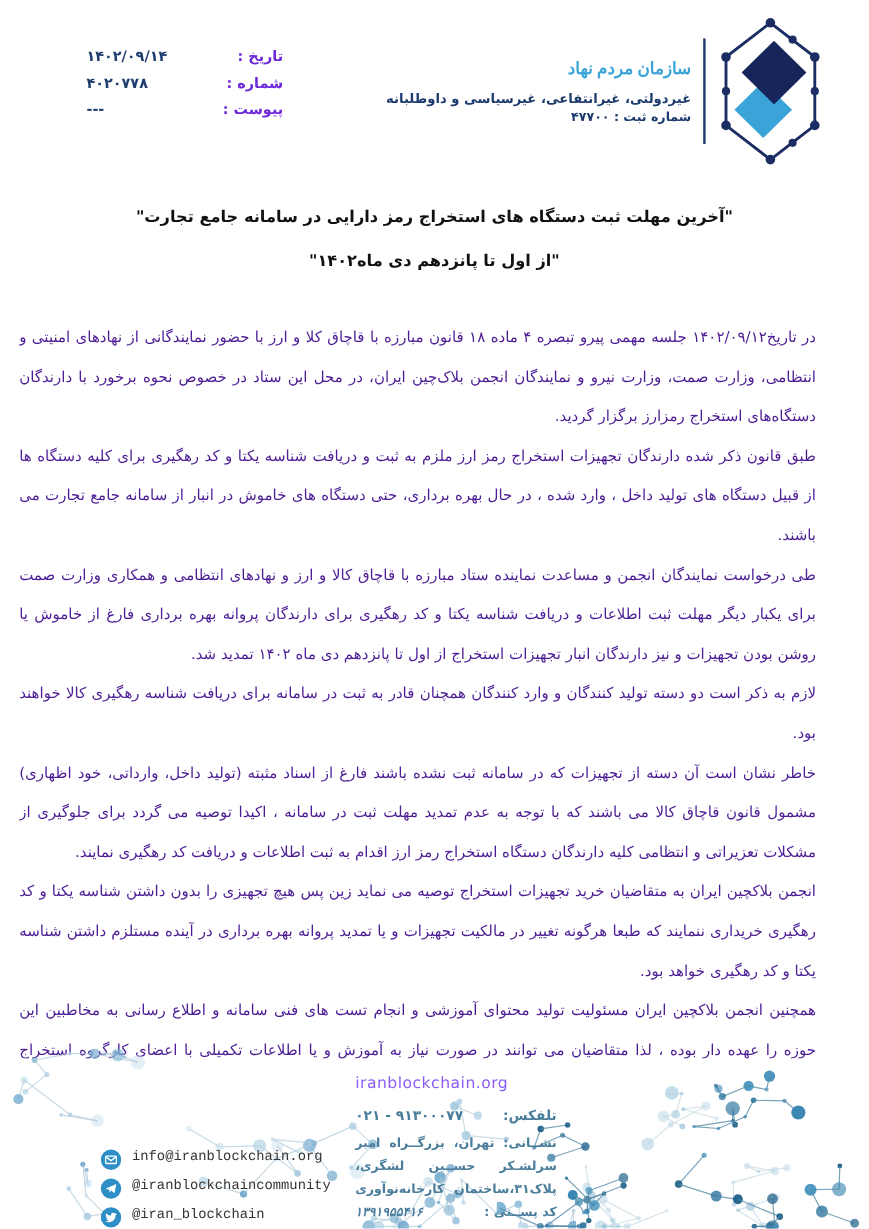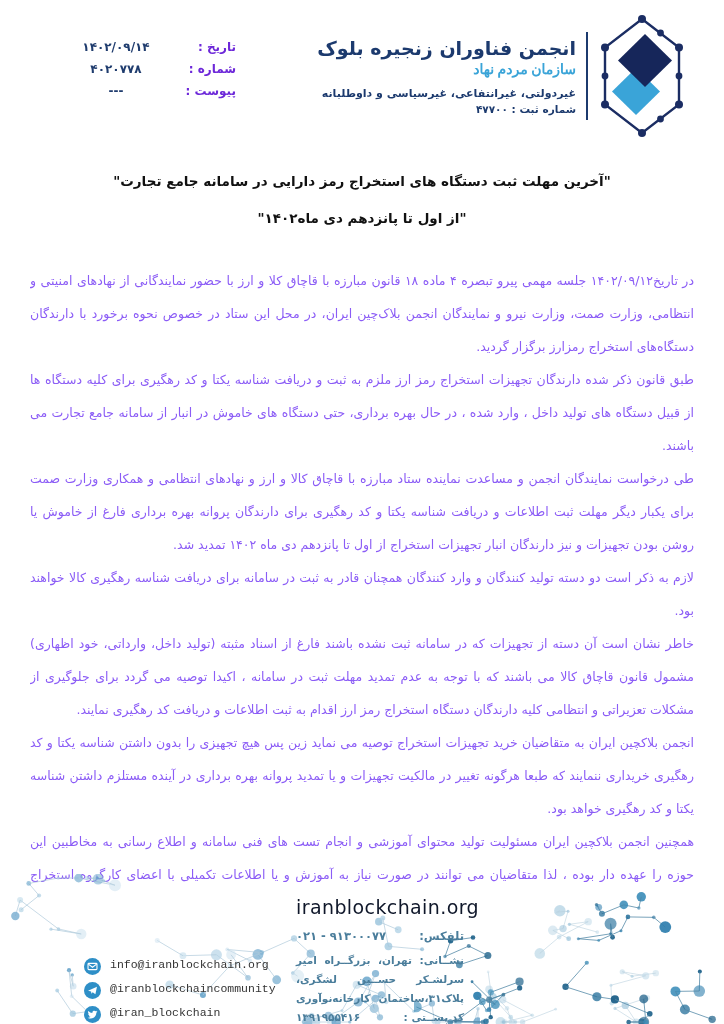--- a/index.html
+++ b/index.html
@@ -4,49 +4,49 @@
 <style>
   html,body{margin:0;padding:0;background:#fff;}
   .page{
     position:relative;width:724px;height:1024px;background:#ffffff;overflow:hidden;
     font-family:"DejaVu Sans",sans-serif;margin:0 auto;
   }
   
   .meta{position:absolute;top:40px;left:72px;direction:rtl;}
   .meta-row{display:flex;gap:16px;margin-bottom:8px;align-items:baseline;}
   .meta-label{width:60px;font-size:12px;font-weight:bold;color:#6d28d9;}
-  .meta-value{width:88px;font-size:12px;font-weight:bold;color:#1f3c6e;text-align:center;direction:ltr;}
+  .meta-value{width:88px;font-size:12px;font-weight:bold;color:#1f3c6e;text-align:left;direction:ltr;}
   
   .brand{position:absolute;top:14px;right:38px;display:flex;align-items:center;gap:10px;}
   .brand-text{direction:rtl;text-align:right;}
   .org-name{font-size:19px;font-weight:bold;color:#1c3a6e;line-height:1.25;}
   .org-type{font-size:14px;font-weight:bold;color:#3aa4d8;margin-top:1px;font-family:Liberation Serif, serif;}
   .org-attrs{font-size:11px;font-weight:700;color:#1c3a6e;margin-top:9px;}
   .org-reg{font-size:10.5px;font-weight:600;color:#1c3a6e;margin-top:3px;direction:rtl;}
   .brand-divider{width:2px;height:88px;background:#1c3a6e;}
   
   .title{position:absolute;top:163px;left:0;width:724px;text-align:center;
          font-size:13.5px;font-weight:bold;color:#111;direction:rtl;line-height:37px;}
   
-  .body-text{position:absolute;top:264px;left:30px;width:664px;height:618px;overflow:hidden;
-             direction:rtl;text-align:justify;font-size:12.5px;color:#8b5cf6;line-height:33px;}
+  .body-text{position:absolute;top:264px;left:16px;width:664px;height:618px;overflow:hidden;
+             direction:rtl;text-align:justify;font-size:12.5px;color:#4c1d95;line-height:33px;}
   .body-text p{margin:0;}
   
   .net{position:absolute;bottom:0;pointer-events:none;}
   #net-left{left:0;}
   #net-right{right:0;}
   .footer-contact{position:absolute;left:296px;top:896px;width:168px;z-index:5;}
-  .site{font-size:19px;color:#0f172a;letter-spacing:.4px;direction:ltr;text-align:left;}
+  .site{font-size:13px;color:#8b5cf6;letter-spacing:.4px;direction:ltr;text-align:left;}
   .telefax{margin-top:11px;direction:rtl;display:flex;justify-content:space-between;align-items:baseline;
            color:#4a7d9b;font-size:11.5px;font-weight:600;}
   .telefax .val{direction:ltr;}
   .addr{margin-top:8px;direction:rtl;color:#4a7d9b;font-size:10.5px;font-weight:600;line-height:19px;}
   .addr-line{text-align:justify;text-align-last:justify;}
   .postal{display:flex;justify-content:space-between;direction:rtl;align-items:baseline;}
-  .postal .val{direction:ltr;}
+  .postal .val{direction:ltr;font-style:italic;}
   .footer-social{position:absolute;left:84px;top:958px;z-index:5;}
   .social-row{display:flex;gap:9px;margin-bottom:7px;font-family:Liberation Mono, monospace;}
   .badge{width:17px;height:17px;border-radius:50%;background:#2e8fc7;display:flex;
          align-items:center;justify-content:center;flex:0 0 auto;}
   .badge svg{display:block;}
   .handle{font-size:11.5px;color:#333;direction:ltr;}
 </style>
 </head>
 <body>
 
@@ -62,21 +62,20 @@
       <span class="meta-value">۴۰۲۰۷۷۸</span>
     </div>
     <div class="meta-row">
       <span class="meta-label">پیوست :</span>
       <span class="meta-value">---</span>
     </div>
   </div>
 
   <div class="brand">
     <div class="brand-text">
-      <div class="org-name">انجمن فناوران زنجیره بلوک</div>
       <div class="org-type">سازمان مردم نهاد</div>
       <div class="org-attrs">غیردولتی، غیرانتفاعی، غیرسیاسی و داوطلبانه</div>
       <div class="org-reg">شماره ثبت : ۴۷۷۰۰</div>
     </div>
     <div class="brand-divider"></div>
     <svg width="88" height="124" viewBox="0 0 88 124">
       <polygon points="44,5 81,33.5 81,90.5 44,119 7,90.5 7,33.5" fill="none" stroke="#1b2d63" stroke-width="2.4"></polygon>
       <polygon points="38,54 62,77.5 38,101 14,77.5" fill="#3aa4d8"></polygon>
       <polygon points="47,20 74,46.5 47,73 20,46.5" fill="#16265a"></polygon>
       <g fill="#1b2d63">

